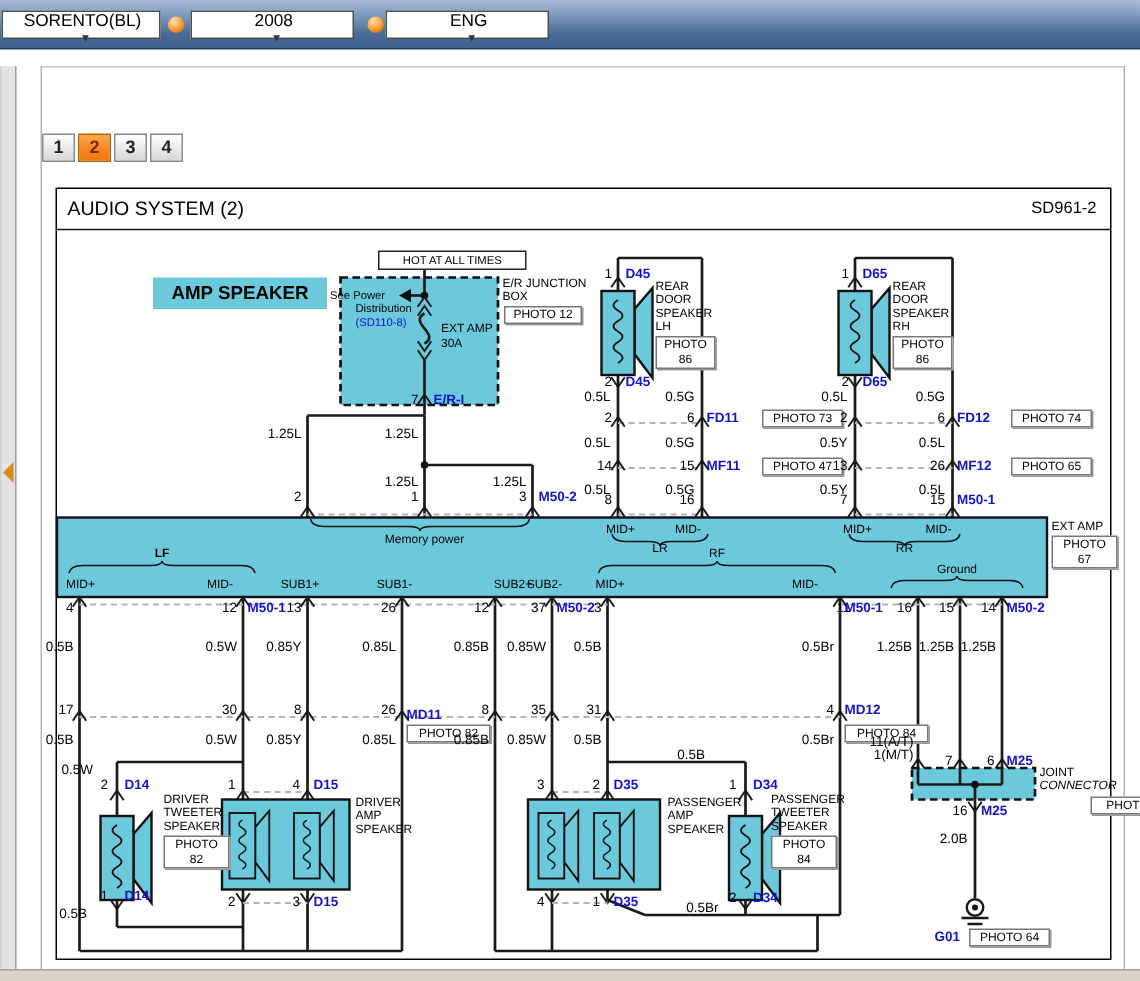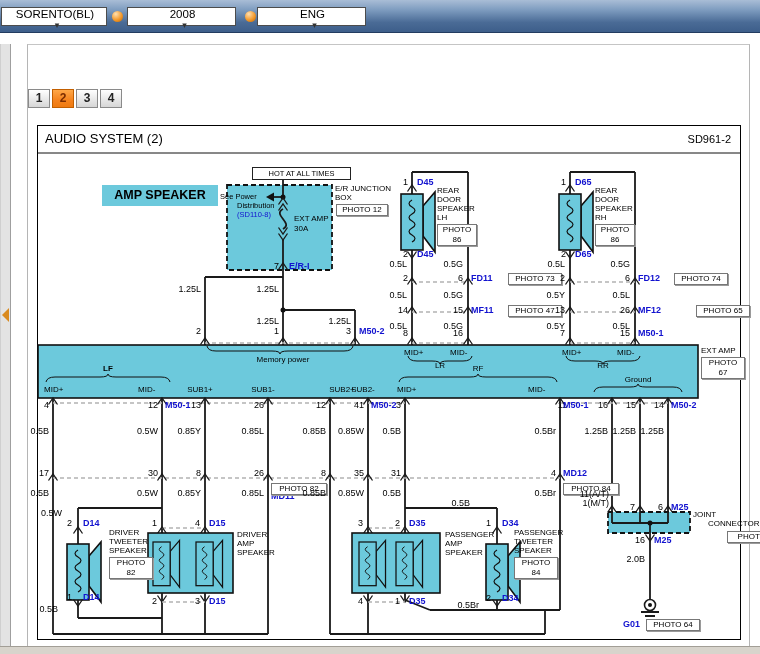--- a/index.html
+++ b/index.html
@@ -295,21 +295,21 @@
       <div class="lb t ae" style="top: 260px; left: 470px; width: 160px;">0.5G</div>
       <div class="lb t ae" style="top: 274px; left: 405px; width: 160px;">2</div>
       <div class="lb t ae" style="top: 274px; left: 470px; width: 160px;">6</div>
       <div class="lb b" style="top: 274px; left: 638px;">FD12</div>
       <div class="lb photo" style="top: 273px; left: 674px; width: 50px;">PHOTO 74</div>
       <div class="lb t ae" style="top: 291px; left: 405px; width: 160px;">0.5Y</div>
       <div class="lb t ae" style="top: 291px; left: 470px; width: 160px;">0.5L</div>
       <div class="lb t ae" style="top: 306px; left: 405px; width: 160px;">13</div>
       <div class="lb t ae" style="top: 306px; left: 470px; width: 160px;">26</div>
       <div class="lb b" style="top: 306px; left: 638px;">MF12</div>
-      <div class="lb photo" style="top: 305px; left: 696px; width: 50px;">PHOTO 65</div>
+      <div class="lb photo" style="top: 305px; left: 674px; width: 50px;">PHOTO 65</div>
       <div class="lb t ae" style="top: 322px; left: 405px; width: 160px;">0.5Y</div>
       <div class="lb t ae" style="top: 322px; left: 470px; width: 160px;">0.5L</div>
       <div class="lb t ae" style="top: 329px; left: 405px; width: 160px;">7</div>
       <div class="lb t ae" style="top: 329px; left: 470px; width: 160px;">15</div>
       <div class="lb b" style="top: 329px; left: 638px;">M50-1</div>
       <div class="lb s8" style="top: 348px; left: 404px;">MID+</div>
       <div class="lb s8" style="top: 348px; left: 450px;">MID-</div>
       <div class="lb s8 am" style="top: 361px; left: 360px; width: 160px;">LR</div>
       <div class="lb s8" style="top: 348px; left: 562px;">MID+</div>
       <div class="lb s8" style="top: 348px; left: 617px;">MID-</div>
@@ -327,21 +327,21 @@
       <div class="lb s8 am" style="top: 364px; left: 398px; width: 160px;">RF</div>
       <div class="lb s8" style="top: 385px; left: 397px;">MID+</div>
       <div class="lb s8" style="top: 385px; left: 528px;">MID-</div>
       <div class="lb s8 am" style="top: 375px; left: 558px; width: 160px;">Ground</div>
       <div class="lb t ae" style="top: 401px; left: -111px; width: 160px;">4</div>
       <div class="lb t ae" style="top: 401px; left: -2px; width: 160px;">12</div>
       <div class="lb b" style="top: 401px; left: 165px;">M50-1</div>
       <div class="lb t ae" style="top: 401px; left: 41px; width: 160px;">13</div>
       <div class="lb t ae" style="top: 401px; left: 104px; width: 160px;">26</div>
       <div class="lb t ae" style="top: 401px; left: 166px; width: 160px;">12</div>
-      <div class="lb t ae" style="top: 401px; left: 204px; width: 160px;">41</div>
+      <div class="lb t ae" style="top: 401px; left: 204px; width: 160px;">37</div>
       <div class="lb b" style="top: 401px; left: 371px;">M50-2</div>
       <div class="lb t ae" style="top: 401px; left: 241px; width: 160px;">3</div>
       <div class="lb t ae" style="top: 401px; left: 407px; width: 160px; text-align: right;">11</div>
       <div class="lb b" style="top: 401px; left: 563px;">M50-1</div>
       <div class="lb t ae" style="top: 401px; left: 448px; width: 160px;">16</div>
       <div class="lb t ae" style="top: 401px; left: 476px; width: 160px;">15</div>
       <div class="lb t ae" style="top: 401px; left: 504px; width: 160px;">14</div>
       <div class="lb b" style="top: 401px; left: 671px;">M50-2</div>
       <div class="lb t ae" style="top: 427px; left: -111px; width: 160px;">0.5B</div>
       <div class="lb t ae" style="top: 427px; left: -2px; width: 160px;">0.5W</div>
@@ -351,21 +351,21 @@
       <div class="lb t ae" style="top: 427px; left: 204px; width: 160px;">0.85W</div>
       <div class="lb t ae" style="top: 427px; left: 241px; width: 160px;">0.5B</div>
       <div class="lb t ae" style="top: 427px; left: 396px; width: 160px;">0.5Br</div>
       <div class="lb t ae" style="top: 427px; left: 448px; width: 160px;">1.25B</div>
       <div class="lb t ae" style="top: 427px; left: 476px; width: 160px;">1.25B</div>
       <div class="lb t ae" style="top: 427px; left: 504px; width: 160px;">1.25B</div>
       <div class="lb t ae" style="top: 469px; left: -111px; width: 160px;">17</div>
       <div class="lb t ae" style="top: 469px; left: -2px; width: 160px;">30</div>
       <div class="lb t ae" style="top: 469px; left: 41px; width: 160px;">8</div>
       <div class="lb t ae" style="top: 469px; left: 104px; width: 160px;">26</div>
-      <div class="lb b" style="top: 492px; left: 271px;">MD11</div>
+      <div class="lb b" style="top: 472px; left: 271px;">MD11</div>
       <div class="lb photo" style="top: 483px; left: 271px; width: 52px;">PHOTO 82</div>
       <div class="lb t ae" style="top: 469px; left: 166px; width: 160px;">8</div>
       <div class="lb t ae" style="top: 469px; left: 204px; width: 160px;">35</div>
       <div class="lb t ae" style="top: 469px; left: 241px; width: 160px;">31</div>
       <div class="lb t ae" style="top: 469px; left: 396px; width: 160px;">4</div>
       <div class="lb b" style="top: 469px; left: 563px;">MD12</div>
       <div class="lb photo" style="top: 483px; left: 563px; width: 52px;">PHOTO 84</div>
       <div class="lb t ae" style="top: 489px; left: -111px; width: 160px;">0.5B</div>
       <div class="lb t ae" style="top: 489px; left: -2px; width: 160px;">0.5W</div>
       <div class="lb t ae" style="top: 489px; left: 41px; width: 160px;">0.85Y</div>
@@ -413,21 +413,21 @@
 84</div>
       <div class="lb t ae" style="top: 594px; left: 331px; width: 160px;">2</div>
       <div class="lb b" style="top: 594px; left: 502px;">D34</div>
       <div class="lb t ae" style="top: 601px; left: 319px; width: 160px;">0.5Br</div>
       <div class="lb t ae" style="top: 490px; left: 449px; width: 160px;">11(A/T)</div>
       <div class="lb t ae" style="top: 499px; left: 449px; width: 160px;">1(M/T)</div>
       <div class="lb t ae" style="top: 503px; left: 475px; width: 160px;">7</div>
       <div class="lb t ae" style="top: 503px; left: 503px; width: 160px;">6</div>
       <div class="lb b" style="top: 503px; left: 671px;">M25</div>
       <div class="lb pre" style="top: 510px; left: 693px;">JOINT</div>
-      <div class="lb pre" style="top: 519px; left: 708px;">CONNECTOR</div>
+      <div class="lb pre" style="top: 519px; left: 693px; font-style: italic;">CONNECTOR</div>
       <div class="lb photo" style="top: 531px; left: 727px; width: 48px; text-align: right;">PHOTO 56</div>
       <div class="lb t ae" style="top: 536px; left: 485px; width: 160px;">16</div>
       <div class="lb b" style="top: 536px; left: 654px;">M25</div>
       <div class="lb t ae" style="top: 555px; left: 485px; width: 160px;">2.0B</div>
       <div class="lb b ae" style="top: 620px; left: 480px; width: 160px;">G01</div>
       <div class="lb photo" style="top: 619px; left: 646px; width: 50px;">PHOTO 64</div>
     </div>
 </div>
 
 </body></html>

